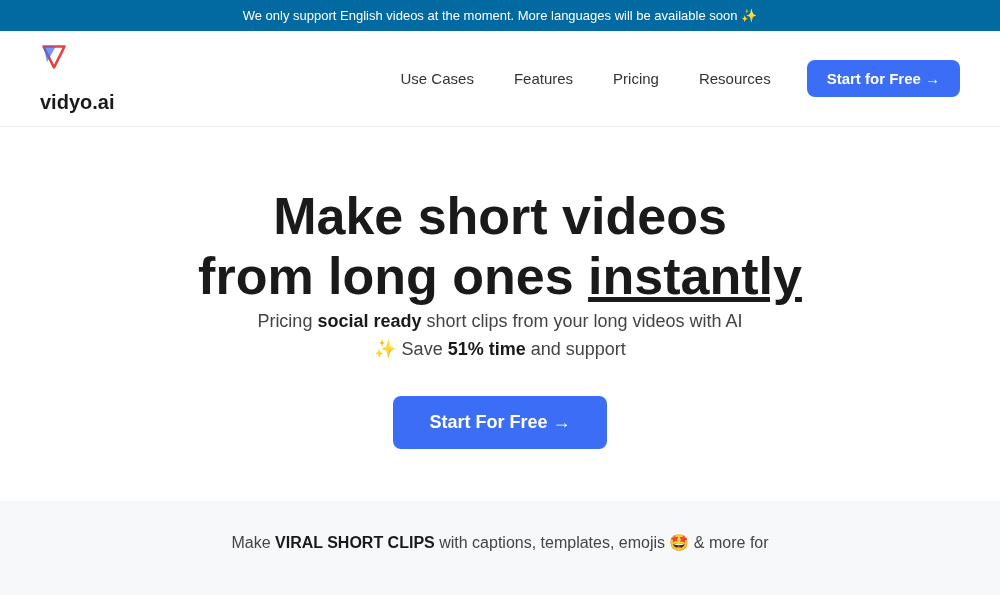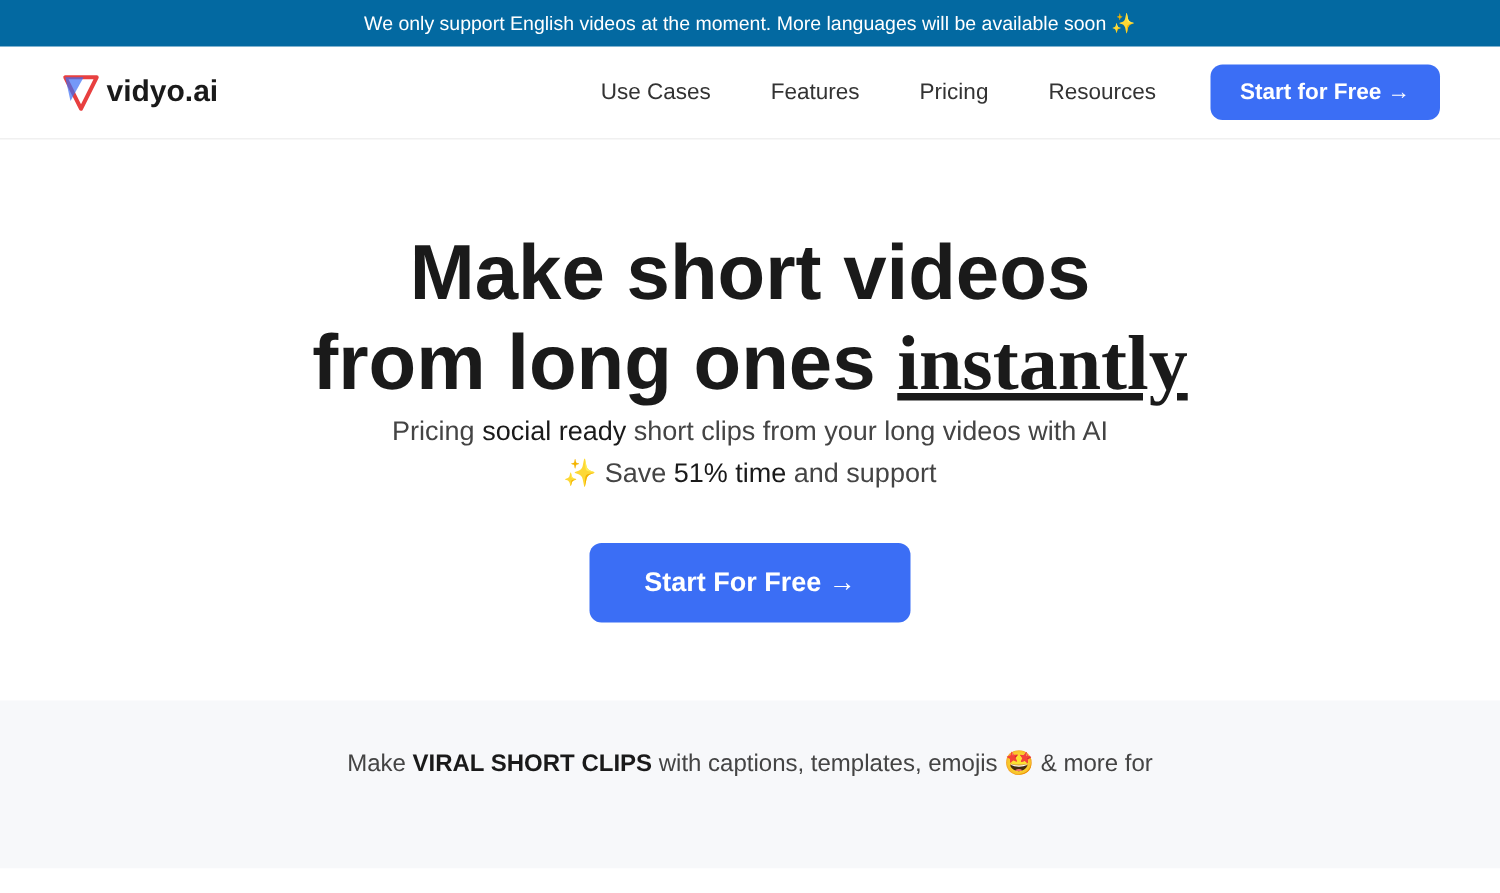--- a/index.html
+++ b/index.html
@@ -16,24 +16,24 @@
 
     
     nav {
       display: flex;
       align-items: center;
       padding: 12px 40px;
       border-bottom: 1px solid #f0f0f0;
     }
     .logo {
       display: flex;
-      align-items: center;
-      gap: 3px;
+      gap: 20px;
       margin-right: auto;
       text-decoration: none;
+      flex-direction: column;
     }
     .logo-icon {
       width: 28px;
       height: 28px;
     }
     .logo-text {
       font-size: 20px;
       font-weight: 700;
       color: #1a1a1a;
     }
@@ -70,31 +70,30 @@
       padding: 60px 40px 40px;
     }
     .hero h1 {
       font-size: 52px;
       font-weight: 800;
       color: #1a1a1a;
       line-height: 1.15;
     }
     .hero h1 .underline {
       text-decoration: underline;
-      font-family: Liberation Serif, serif;
     }
     .hero p {
       font-size: 18px;
       color: #444;
       line-height: 1.6;
       max-width: 500px;
       margin: 0 auto 32px;
     }
     .hero p strong {
-      font-weight: 400;
+      font-weight: 700;
       color: #1a1a1a;
     }
     .hero-cta {
       background: #3b6ef5;
       color: #fff;
       border: none;
       padding: 16px 36px;
       border-radius: 8px;
       font-size: 18px;
       font-weight: 700;

